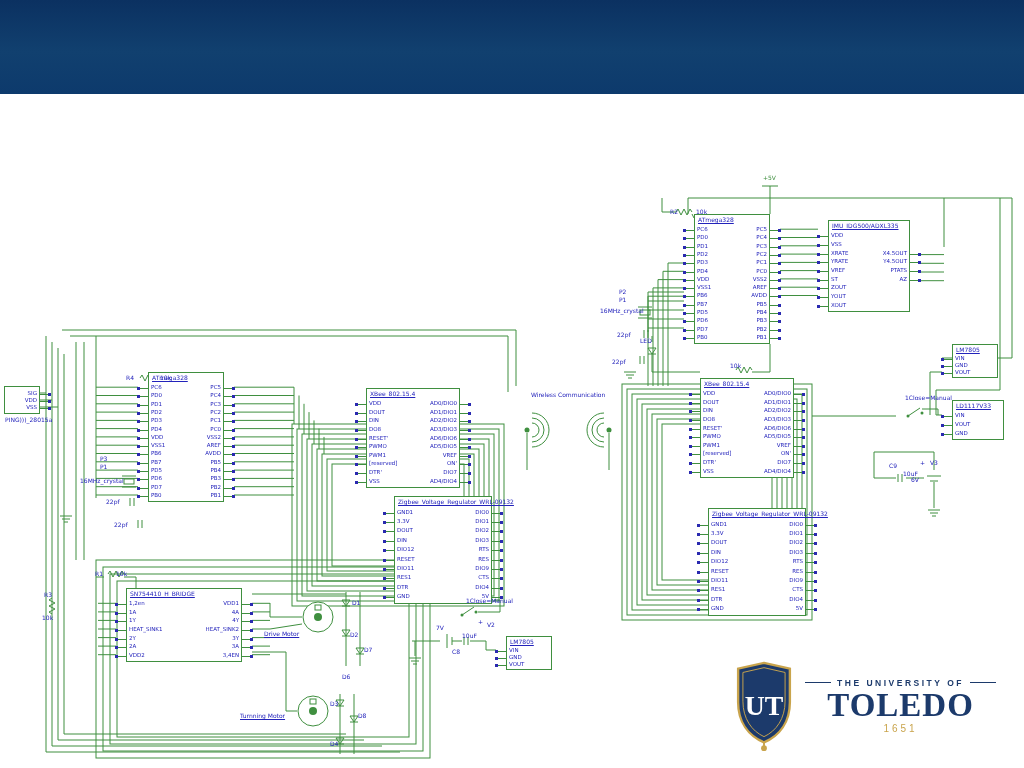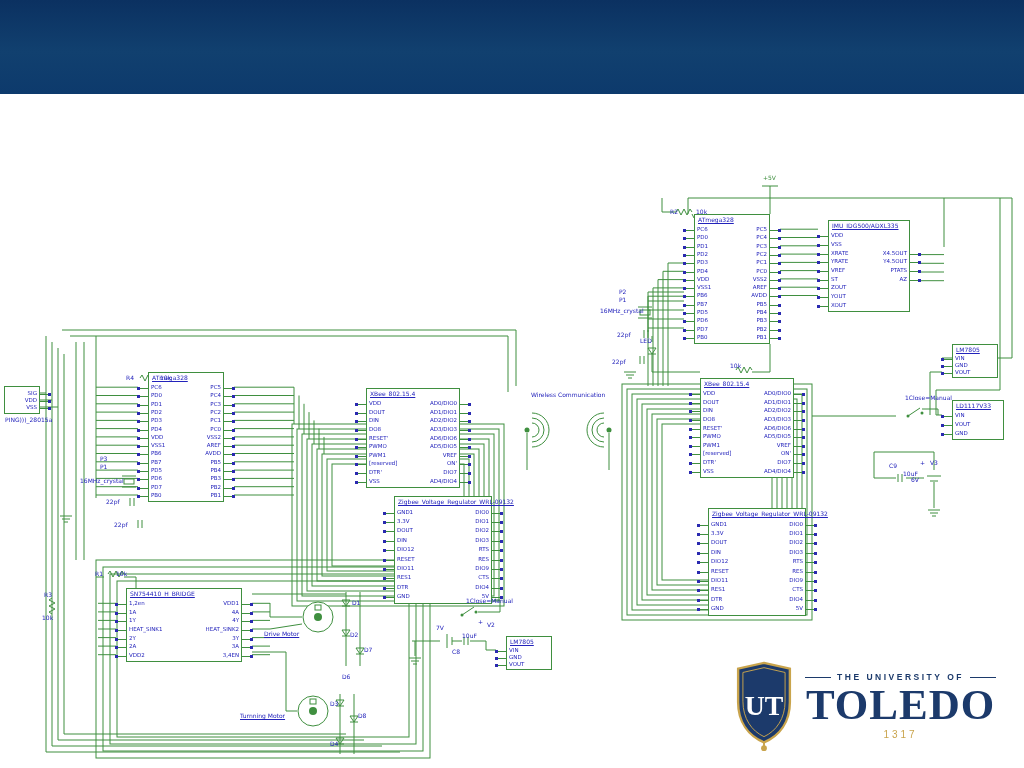--- a/index.html
+++ b/index.html
@@ -30,21 +30,21 @@
   .flabel{position:absolute;font-size:6px;color:#2222bb;white-space:nowrap;z-index:3;
     font-family:"DejaVu Sans",sans-serif}
   .flabel.green{color:#3f8f3f}
   .flabel.u{text-decoration:underline}
   .logo{position:absolute;right:28px;bottom:16px;display:flex;align-items:center;gap:10px;z-index:4}
   .shield{width:62px;height:92px}
   .logo-text{display:flex;flex-direction:column;align-items:center}
   .univ-line{display:flex;align-items:center;gap:6px;font-size:8.5px;letter-spacing:2.5px;
     color:#1c3a6b;font-weight:bold}
   .univ-line .rule{display:block;width:26px;height:1px;background:#1c3a6b}
-  .toledo{font-family:"Liberation Serif",serif;font-weight:bold;font-size:43px;color:#1c3a6b;
+  .toledo{font-family:"Liberation Serif",serif;font-weight:bold;font-size:33px;color:#1c3a6b;
     letter-spacing:1px;line-height:1.05}
   .year{font-size:10px;color:#c9a44c;letter-spacing:3px;margin-top:1px}
 </style>
 </head>
 <body>
 
 <div class="slide">
   <header class="top-bar"></header>
 
   <svg id="wires" width="1024" height="768">
@@ -904,16 +904,16 @@
       <line x1="32" y1="86" x2="32" y2="90" stroke="#c9a44c" stroke-width="2"></line>
       <circle cx="32" cy="92" r="3" fill="#c9a44c"></circle>
     </svg>
     <div class="logo-text">
       <div class="univ-line">
         <span class="rule"></span>
         <span>THE UNIVERSITY OF</span>
         <span class="rule"></span>
       </div>
       <div class="toledo">TOLEDO</div>
-      <div class="year">1317</div>
+      <div class="year">1651</div>
     </div>
   </div>
 </div>
 
 </body></html>

